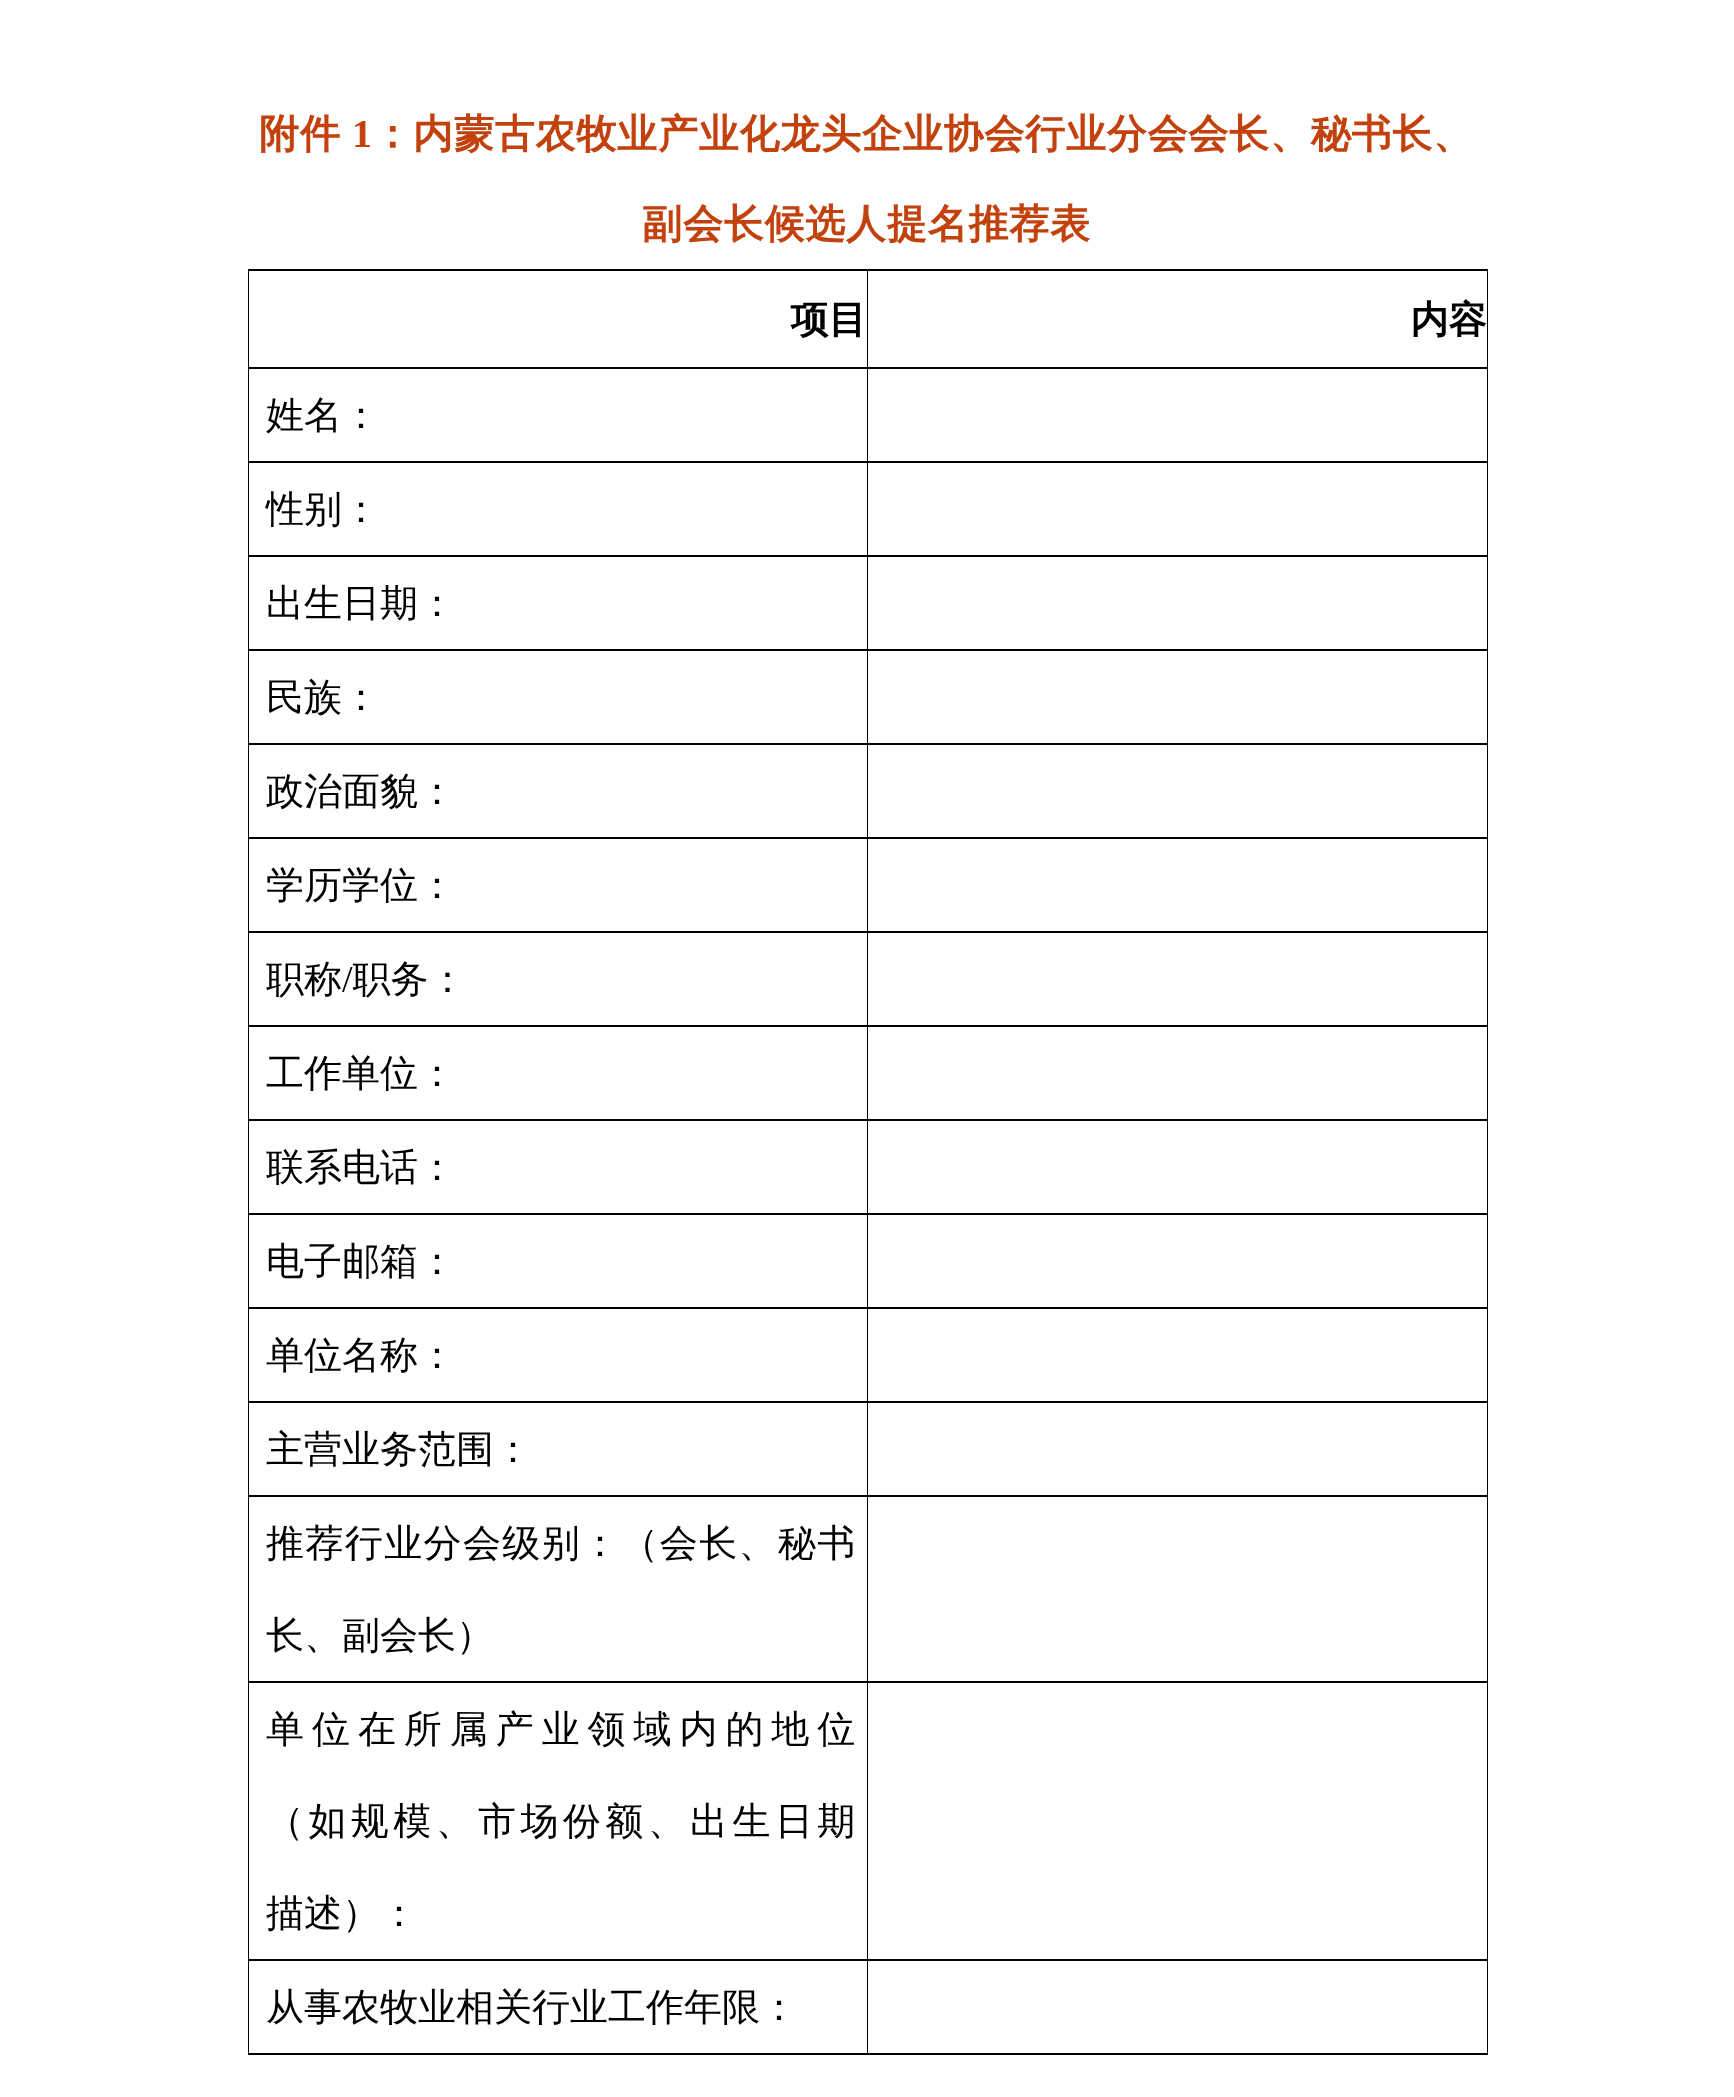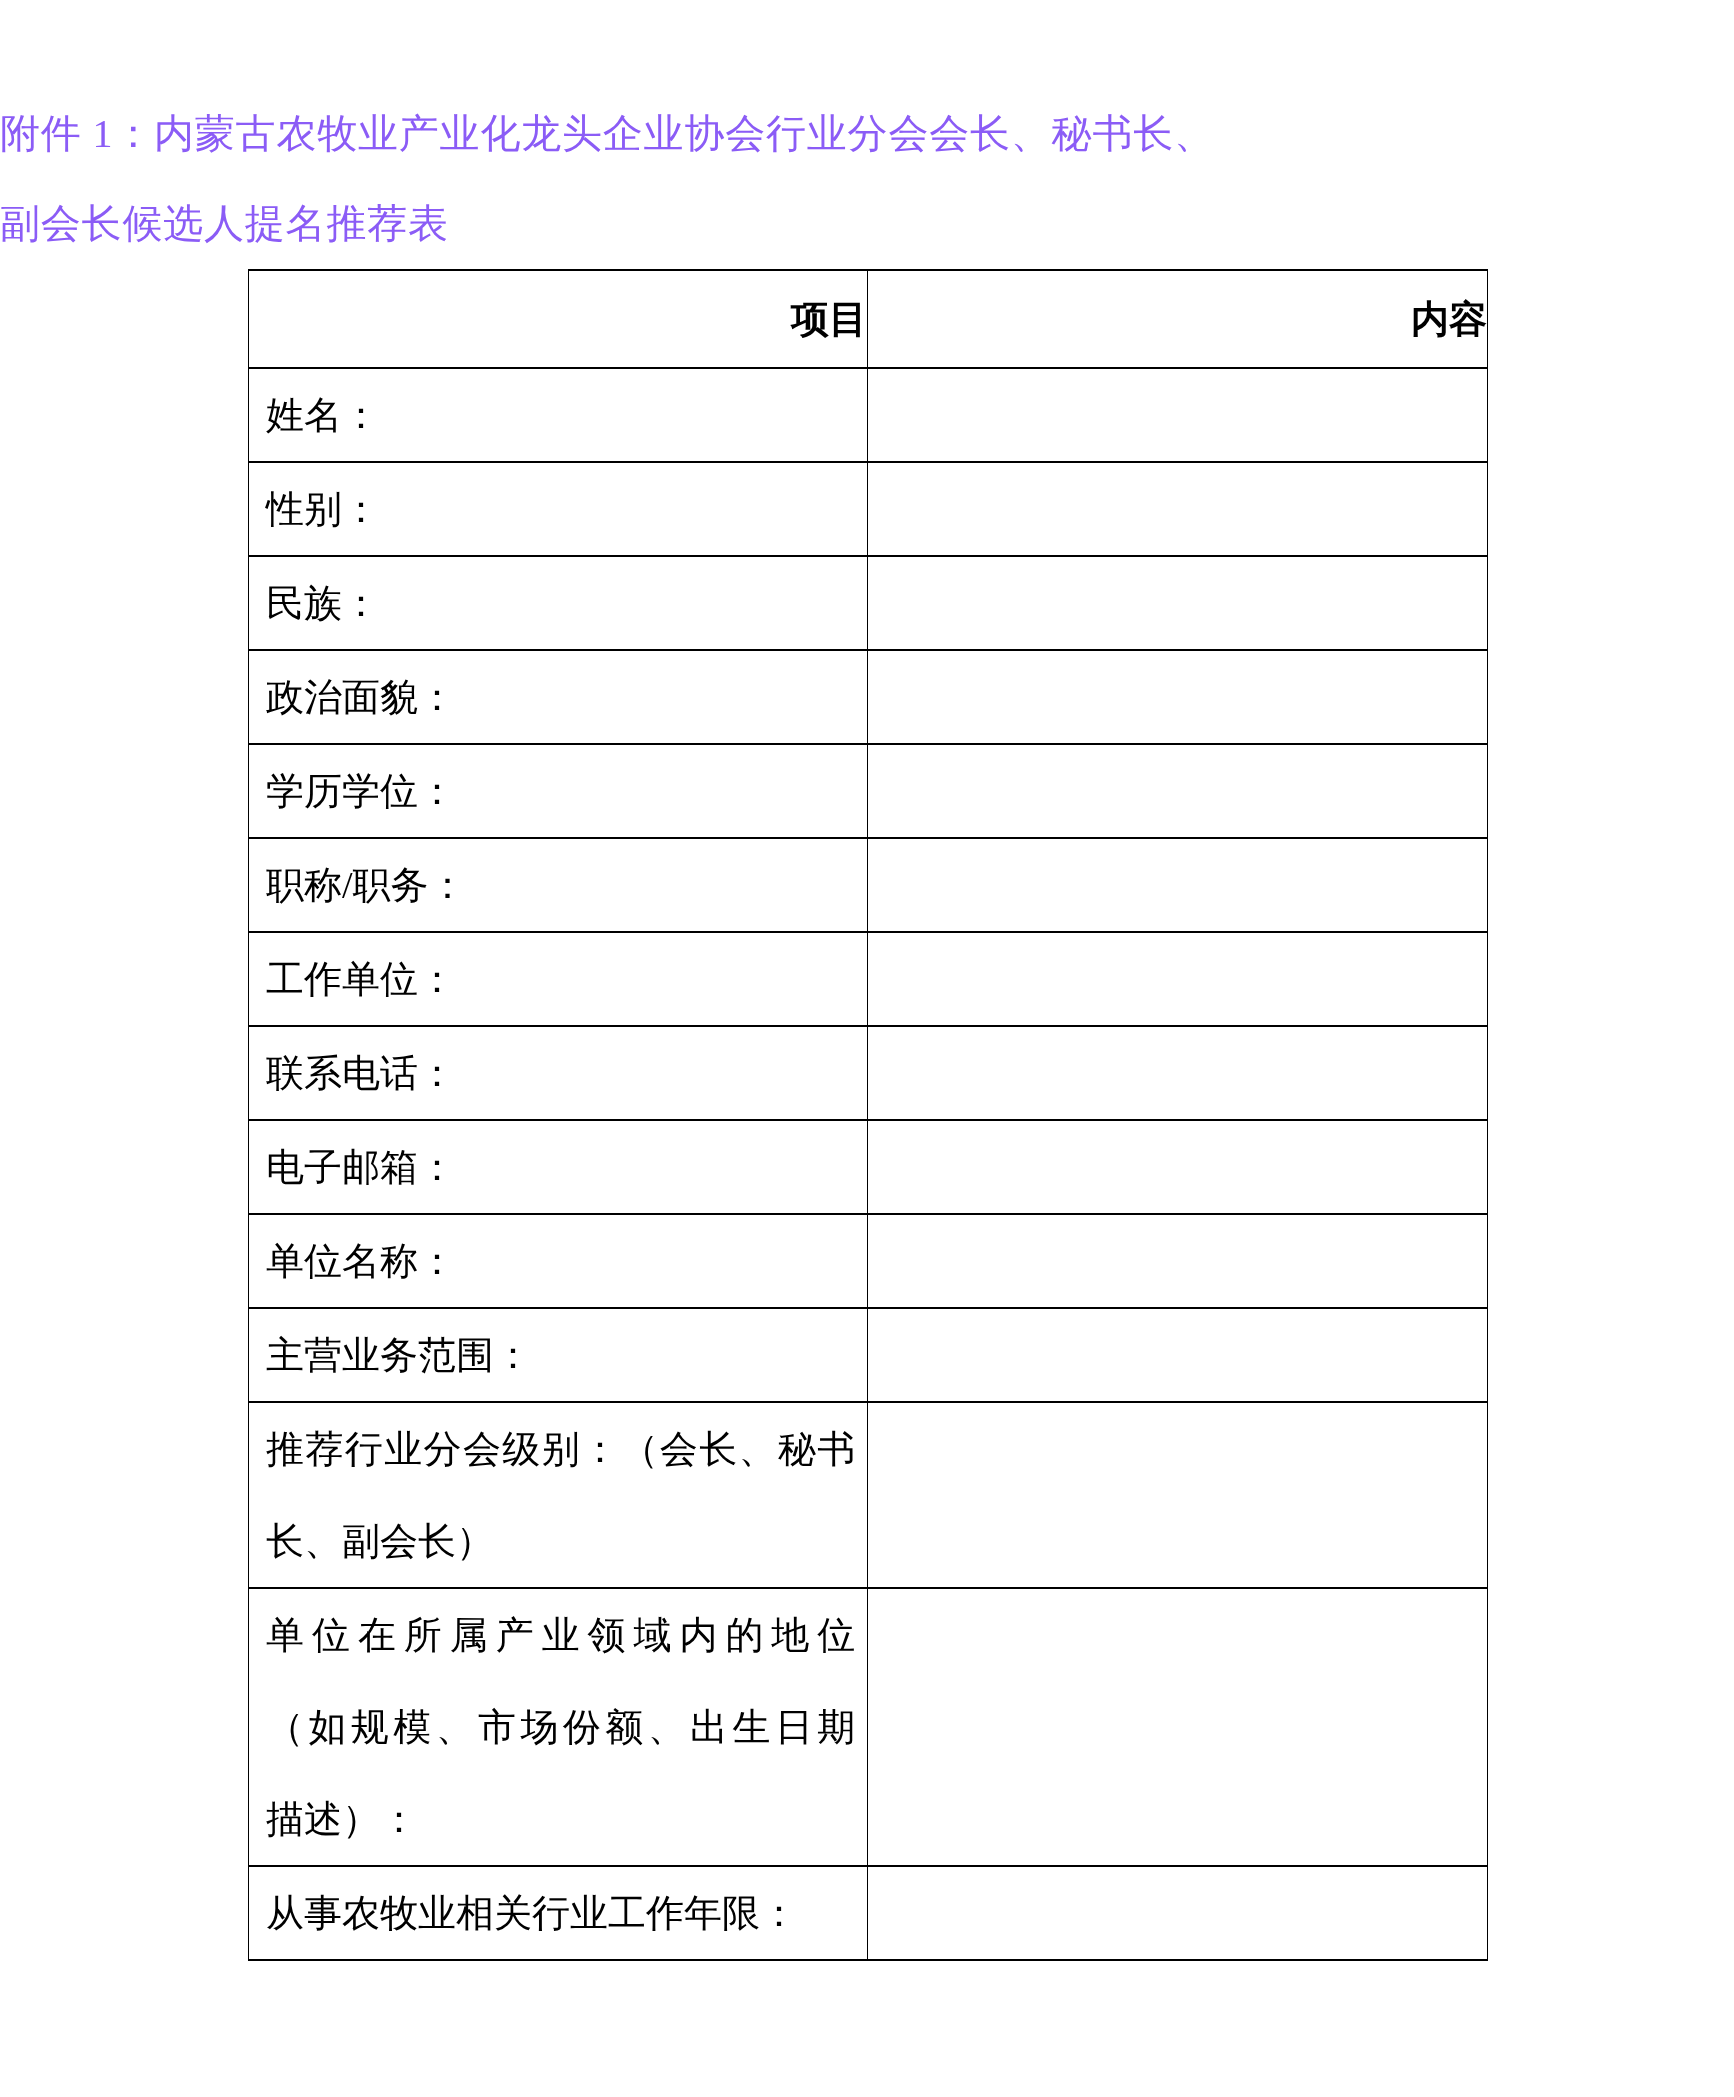--- a/index.html
+++ b/index.html
@@ -13,24 +13,25 @@
     font-family: "Liberation Serif", "DejaVu Serif", serif;
   }
   .page {
     position: relative;
     width: 1734px;
     height: 2118px;
     background: #ffffff;
   }
   .doc-title {
     margin-top: 89px;
-    font-weight: normal;
+    text-align: center;
+    font-weight: bold;
     font-size: 40px;
     line-height: 90px;
-    color: #8b5cf6;
+    color: #c2410c;
     letter-spacing: 0.8px;
   }
   table.form-table {
     border-collapse: collapse;
     table-layout: fixed;
     margin-left: 248px;
     width: 1239px;
     background: #ffffff;
   }
   col.c-item   { width: 619px; }
@@ -104,20 +105,28 @@
 
     <tr class="row-single">
       <td class="label-cell">
         <div class="cell-lines">
               <div>性别：</div>
             </div>
       </td>
       <td class="value-cell"></td>
     </tr>
 
+    <tr class="row-single">
+      <td class="label-cell">
+        <div class="cell-lines">
+              <div>出生日期：</div>
+            </div>
+      </td>
+      <td class="value-cell"></td>
+    </tr>
 
     <tr class="row-single">
       <td class="label-cell">
         <div class="cell-lines">
               <div>民族：</div>
             </div>
       </td>
       <td class="value-cell"></td>
     </tr>
 

